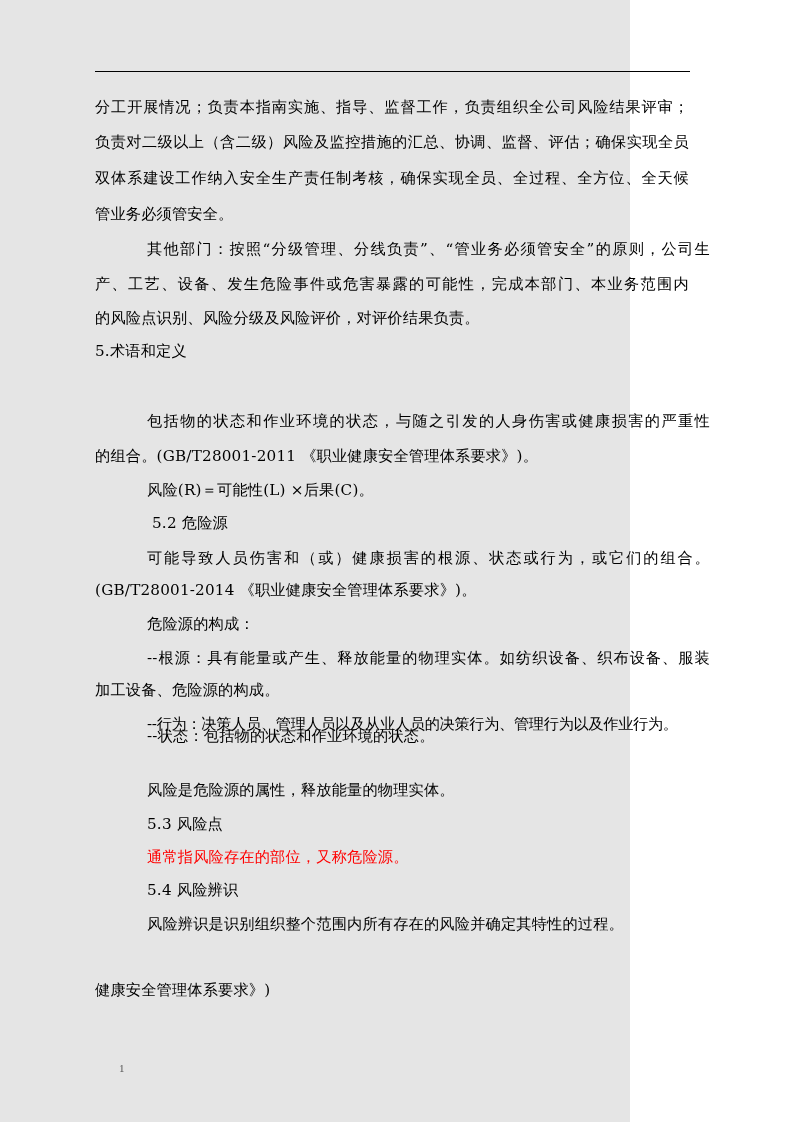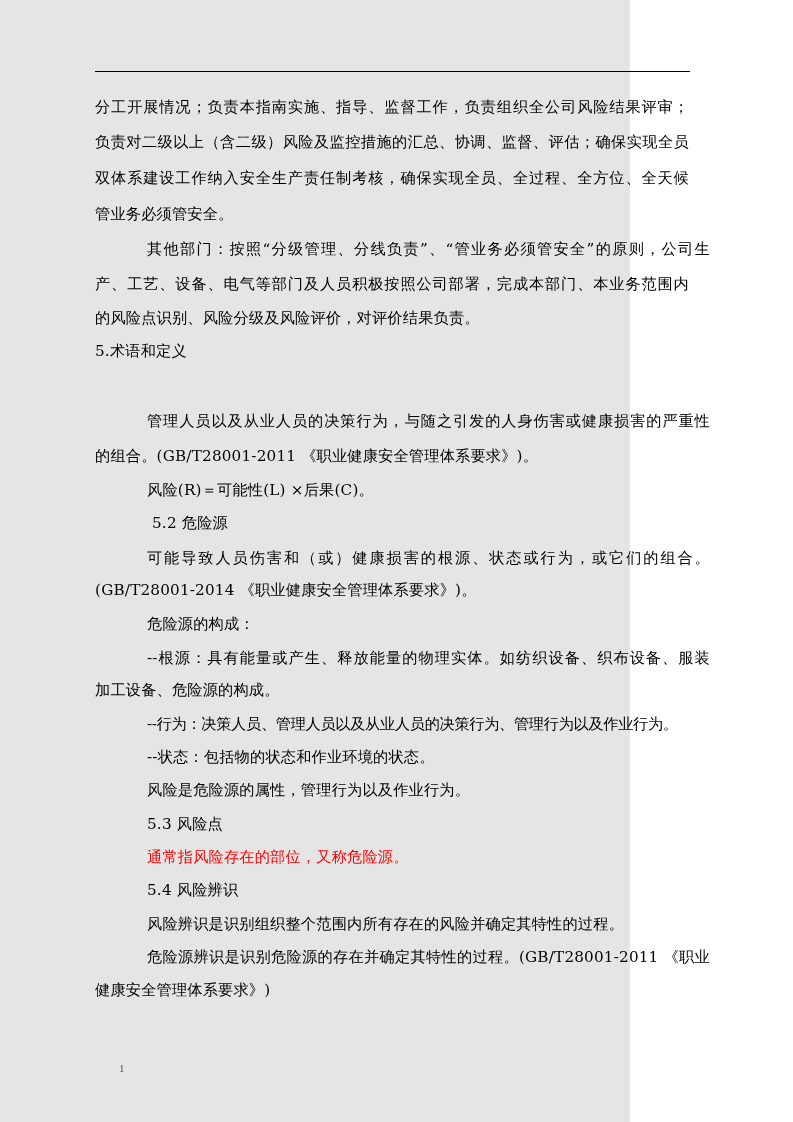--- a/index.html
+++ b/index.html
@@ -20,41 +20,40 @@
 
 <div class="page">
   <div class="header-rule"></div>
 
   <div class="line justify" style="top:97px">分工开展情况；负责本指南实施、指导、监督工作，负责组织全公司风险结果评审；</div>
   <div class="line justify" style="top:132px">负责对二级以上（含二级）风险及监控措施的汇总、协调、监督、评估；确保实现全员</div>
   <div class="line justify" style="top:168px">双体系建设工作纳入安全生产责任制考核，确保实现全员、全过程、全方位、全天候</div>
   <div class="line" style="top:204px">管业务必须管安全。</div>
 
   <div class="line indent justify" style="top:239px">其他部门：按照“分级管理、分线负责”、“管业务必须管安全”的原则，公司生</div>
-  <div class="line justify" style="top:274px">产、工艺、设备、电气等部门及人员积极按照公司部署，完成本部门、本业务范围内</div>
+  <div class="line justify" style="top:274px">产、工艺、设备、发生危险事件或危害暴露的可能性，完成本部门、本业务范围内</div>
   <div class="line" style="top:308px">的风险点识别、风险分级及风险评价，对评价结果负责。</div>
 
   <div class="line" style="top:341px">5.术语和定义</div>
 
-  <div class="line indent justify" style="top:411px">管理人员以及从业人员的决策行为，与随之引发的人身伤害或健康损害的严重性</div>
+  <div class="line indent justify" style="top:411px">包括物的状态和作业环境的状态，与随之引发的人身伤害或健康损害的严重性</div>
   <div class="line" style="top:446px">的组合。(GB/T28001-2011 《职业健康安全管理体系要求》)。</div>
   <div class="line indent" style="top:480px">风险(R)＝可能性(L) ×后果(C)。</div>
 
   <div class="line indent indent2" style="top:513px">5.2 危险源</div>
   <div class="line indent justify" style="top:548px">可能导致人员伤害和（或）健康损害的根源、状态或行为，或它们的组合。</div>
   <div class="line" style="top:580px">(GB/T28001-2014 《职业健康安全管理体系要求》)。</div>
   <div class="line indent justify" style="top:648px">--根源：具有能量或产生、释放能量的物理实体。如纺织设备、织布设备、服装</div>
   <div class="line indent" style="top:614px">危险源的构成：</div>
   <div class="line" style="top:680px">加工设备、危险源的构成。</div>
   <div class="line indent" style="top:714px; letter-spacing:-0.3px">--行为：决策人员、管理人员以及从业人员的决策行为、管理行为以及作业行为。</div>
-  <div class="line indent" style="top:747px">--状态：包括物的状态和作业环境的状态。</div>
-  <div class="line indent" style="top:780px">风险是危险源的属性，管理行为以及作业行为。</div>
+  <div class="line indent" style="top:726px">--状态：包括物的状态和作业环境的状态。</div>
+  <div class="line indent" style="top:780px">风险是危险源的属性，释放能量的物理实体。</div>
 
   <div class="line indent" style="top:814px">5.3 风险点</div>
   <div class="line indent red" style="top:847px">通常指风险存在的部位，又称危险源。</div>
 
   <div class="line indent" style="top:880px">5.4 风险辨识</div>
   <div class="line indent" style="top:914px">风险辨识是识别组织整个范围内所有存在的风险并确定其特性的过程。</div>
-  <div class="line indent justify" style="top:947px">危险源辨识是识别危险源的存在并确定其特性的过程。(GB/T28001-2011 《职业</div>
   <div class="line" style="top:980px">健康安全管理体系要求》)</div>
 
   <div class="page-num">1</div>
 </div>
 
 </body></html>

